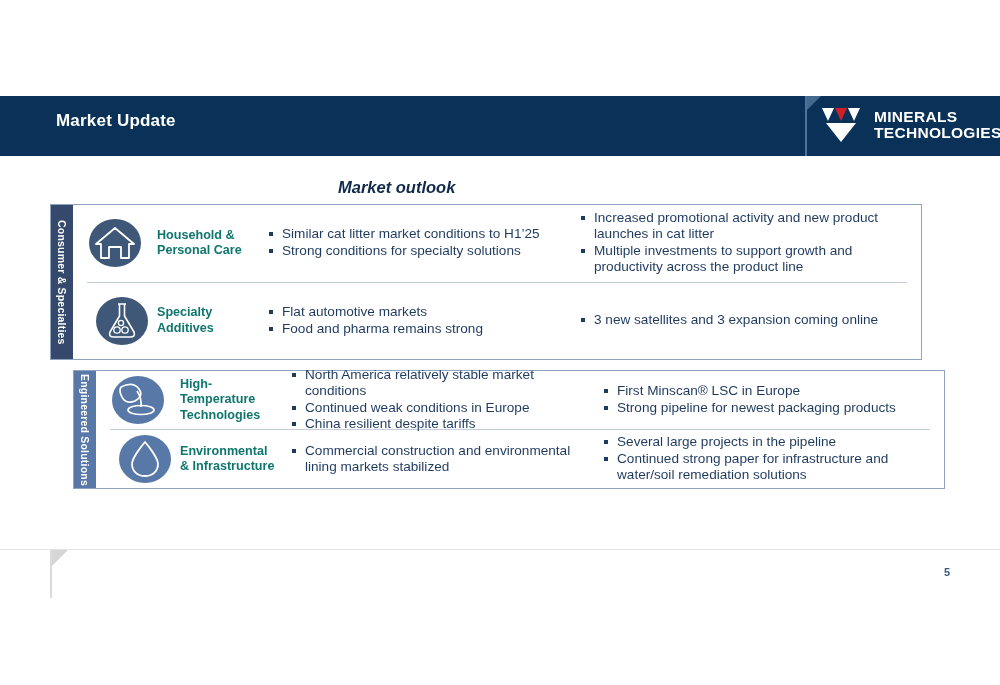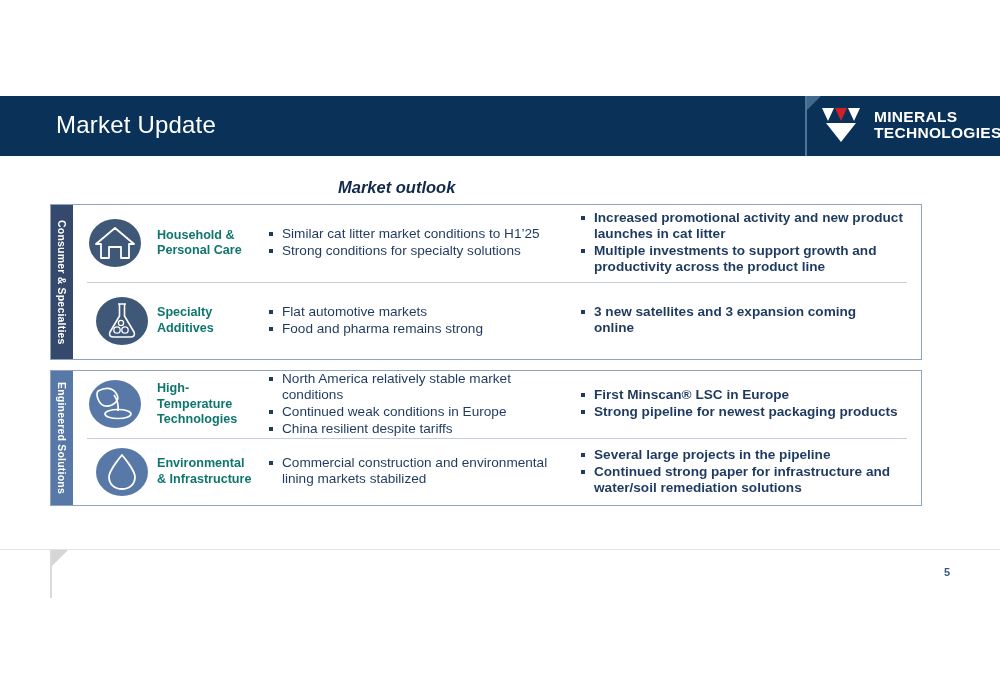--- a/index.html
+++ b/index.html
@@ -30,24 +30,24 @@
     left: 0;
     top: 96px;
     width: 1000px;
     height: 60px;
     background: #0a3158;
   }
   .header-title {
     position: absolute;
     left: 56px;
     top: 111px;
-    font-size: 24px;
+    font-size: 17px;
     color: #ffffff;
     letter-spacing: 0.2px;
-    font-weight: 400;
+    font-weight: 700;
     white-space: nowrap;
   }
 
   
   .header-accent {
     position: absolute;
     left: 805px;
     top: 96px;
     width: 2px;
     height: 60px;
@@ -100,21 +100,21 @@
   .group {
     position: absolute;
     left: 50px;
     width: 872px;
     display: flex;
     border: 1px solid #8ea3bd;
     background: #ffffff;
     box-sizing: border-box;
   }
   .group.g1 { top: 204px; height: 156px; }
-  .group.g2 { top: 370px; height: 136px; }
+  .group.g2 { top: 370px; height: 119px; margin-left: 23px; }
 
   .group-tab {
     width: 22px;
     flex: 0 0 22px;
     display: flex;
     align-items: center;
     justify-content: center;
     box-sizing: border-box;
   }
   .group.g1 .group-tab { background: #34496b; }
@@ -167,21 +167,21 @@
     padding-right: 6px;
     box-sizing: border-box;
   }
 
   
   .bullets {
     box-sizing: border-box;
     padding-right: 10px;
   }
   .bullets.outlook { flex: 0 0 312px; }
-  .bullets.drivers { flex: 1 1 auto; font-weight: bold; }
+  .bullets.drivers { flex: 1 1 auto; }
 
   ul.blist {
     margin: 0;
     padding: 0;
     list-style: none;
   }
   ul.blist li {
     position: relative;
     padding-left: 13px;
     font-size: 13.6px;

